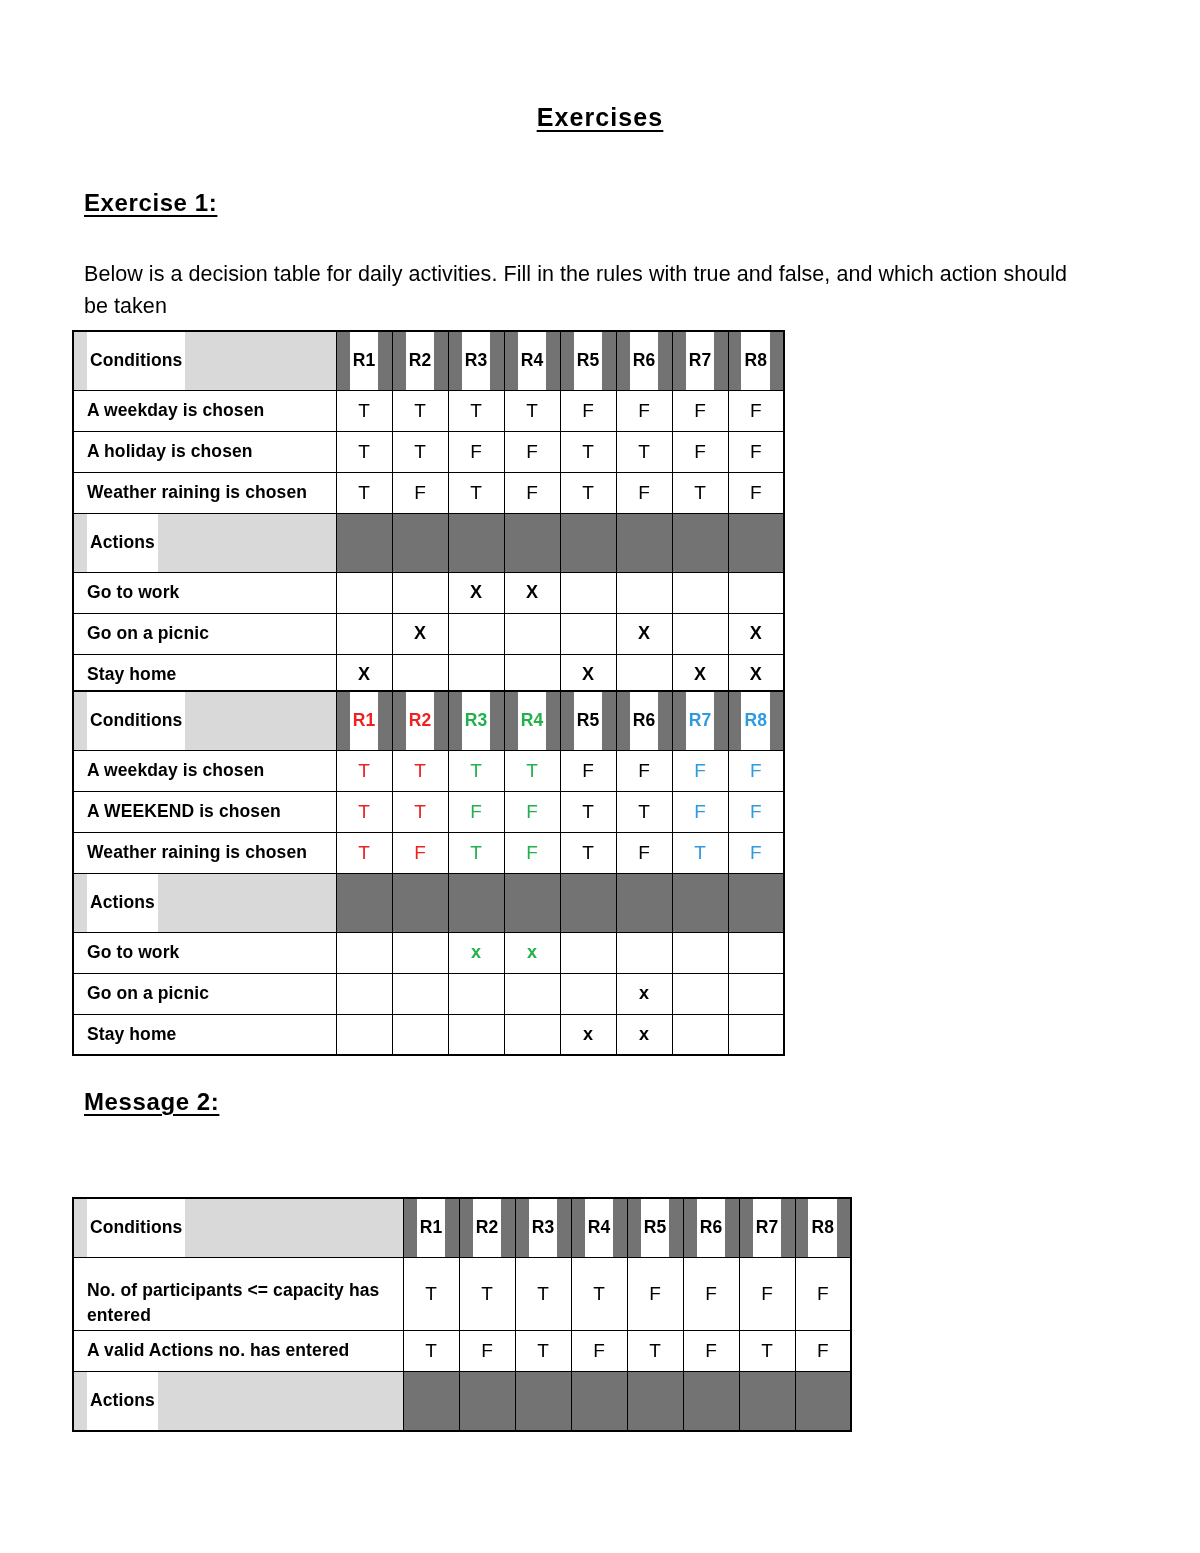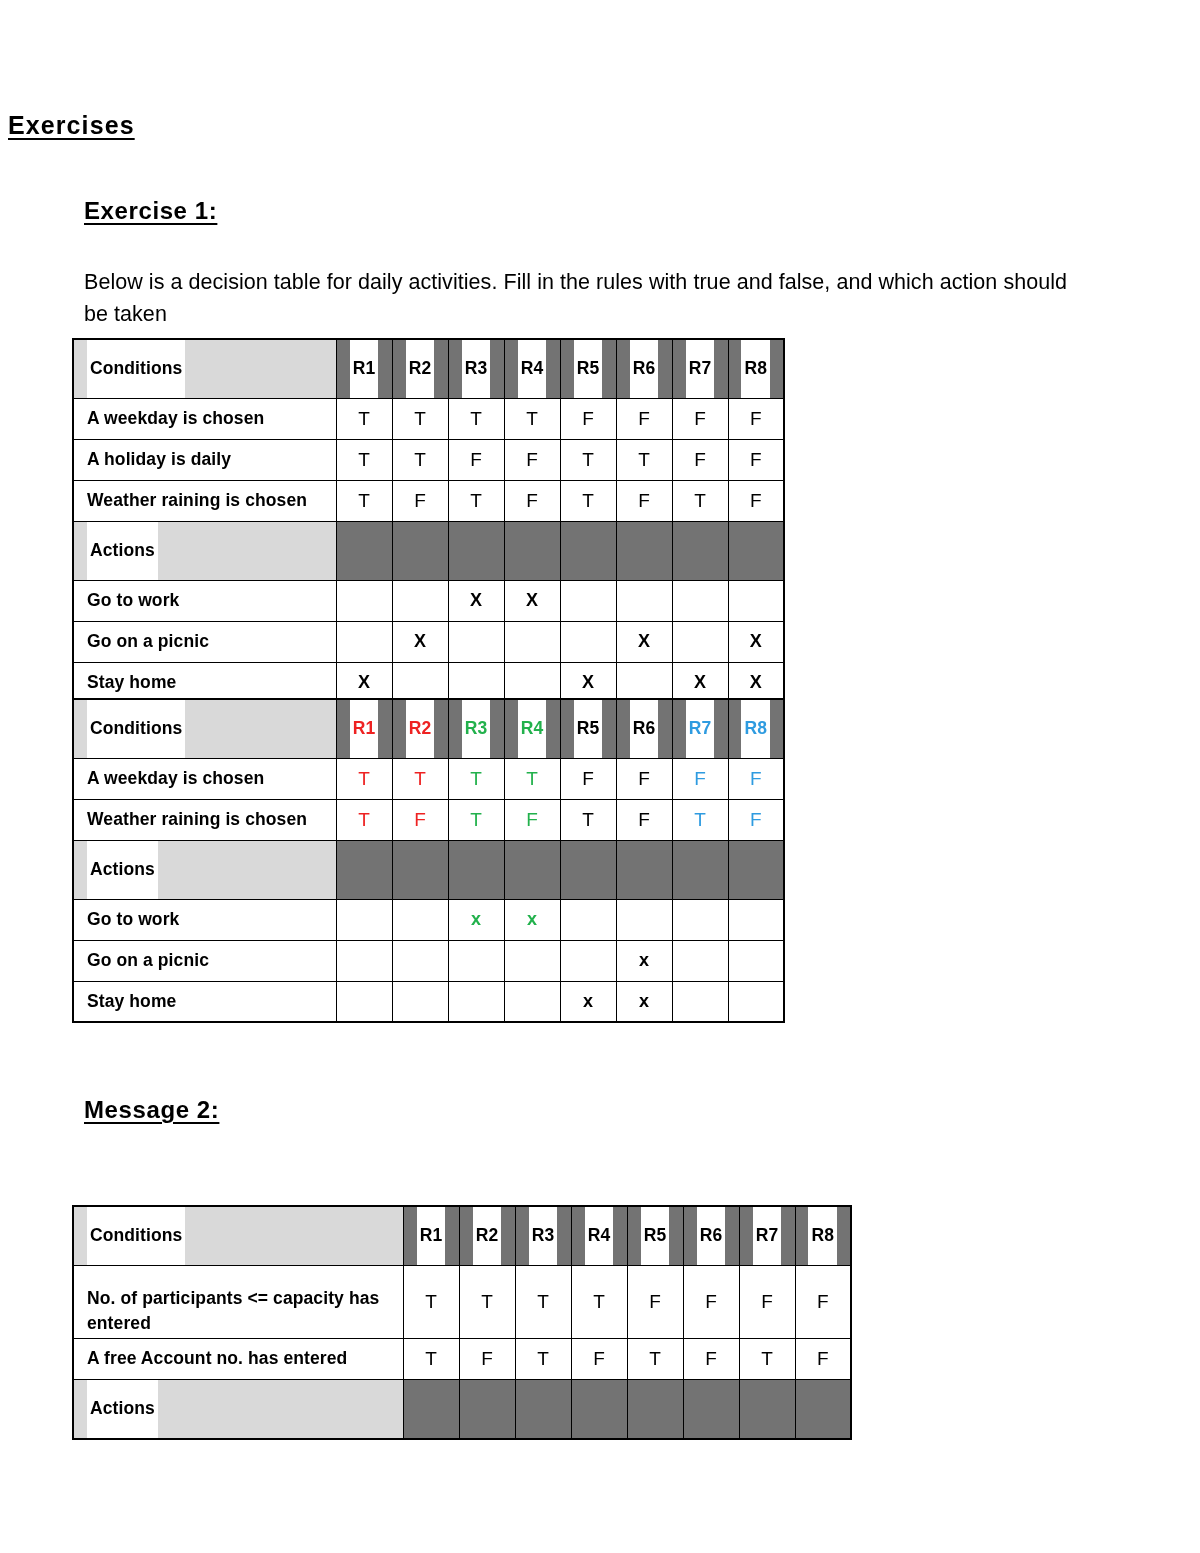--- a/index.html
+++ b/index.html
@@ -18,27 +18,27 @@
   .page {
     position: relative;
     width: 1200px;
     height: 1553px;
     box-sizing: border-box;
     padding: 0;
   }
 
   
   .doc-title {
-    text-align: left;
+    text-align: center;
     font-size: 25px;
     font-weight: bold;
     letter-spacing: 1.1px;
     text-decoration: underline;
     text-underline-offset: 4px;
-    margin: 8px;
+    margin: 0;
     padding-top: 104px;
     line-height: 1.1;
   }
   .ex-heading {
     position: absolute;
     left: 84px;
     font-size: 24px;
     font-weight: bold;
     letter-spacing: 0.6px;
     text-decoration: underline;
@@ -164,21 +164,21 @@
           <td class="val c-black">T</td>
           <td class="val c-black">T</td>
           <td class="val c-black">T</td>
           <td class="val c-black">T</td>
           <td class="val c-black">F</td>
           <td class="val c-black">F</td>
           <td class="val c-black">F</td>
           <td class="val c-black">F</td>
         </tr>
         <tr>
-          <td class="label">A holiday is daily</td>
+          <td class="label">A holiday is chosen</td>
           <td class="val c-black">T</td>
           <td class="val c-black">T</td>
           <td class="val c-black">F</td>
           <td class="val c-black">F</td>
           <td class="val c-black">T</td>
           <td class="val c-black">T</td>
           <td class="val c-black">F</td>
           <td class="val c-black">F</td>
         </tr>
         <tr>
@@ -268,20 +268,31 @@
           <td class="val c-red">T</td>
           <td class="val c-red">T</td>
           <td class="val c-green">T</td>
           <td class="val c-green">T</td>
           <td class="val c-black">F</td>
           <td class="val c-black">F</td>
           <td class="val c-blue">F</td>
           <td class="val c-blue">F</td>
         </tr>
         <tr>
+          <td class="label">A WEEKEND is chosen</td>
+          <td class="val c-red">T</td>
+          <td class="val c-red">T</td>
+          <td class="val c-green">F</td>
+          <td class="val c-green">F</td>
+          <td class="val c-black">T</td>
+          <td class="val c-black">T</td>
+          <td class="val c-blue">F</td>
+          <td class="val c-blue">F</td>
+        </tr>
+        <tr>
           <td class="label">Weather raining is chosen</td>
           <td class="val c-red">T</td>
           <td class="val c-red">F</td>
           <td class="val c-green">T</td>
           <td class="val c-green">F</td>
           <td class="val c-black">T</td>
           <td class="val c-black">F</td>
           <td class="val c-blue">T</td>
           <td class="val c-blue">F</td>
         </tr>
@@ -364,21 +375,21 @@
           <td class="val c-black">T</td>
           <td class="val c-black">T</td>
           <td class="val c-black">T</td>
           <td class="val c-black">T</td>
           <td class="val c-black">F</td>
           <td class="val c-black">F</td>
           <td class="val c-black">F</td>
           <td class="val c-black">F</td>
         </tr>
         <tr>
-          <td class="label">A free Account no. has entered</td>
+          <td class="label">A valid Actions no. has entered</td>
           <td class="val c-black">T</td>
           <td class="val c-black">F</td>
           <td class="val c-black">T</td>
           <td class="val c-black">F</td>
           <td class="val c-black">T</td>
           <td class="val c-black">F</td>
           <td class="val c-black">T</td>
           <td class="val c-black">F</td>
         </tr>
         <tr class="actions">

